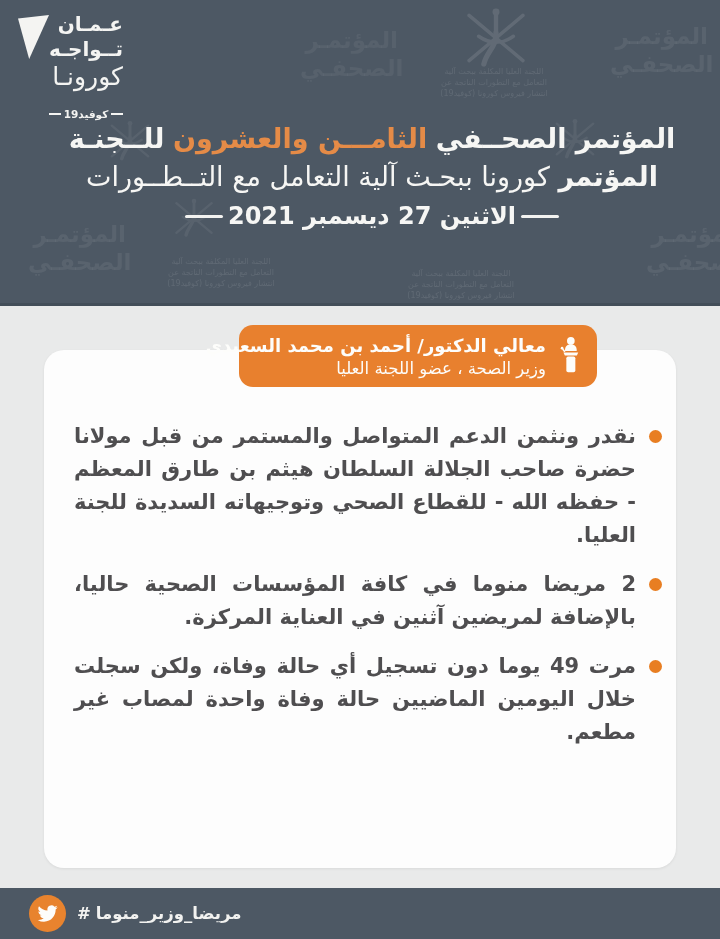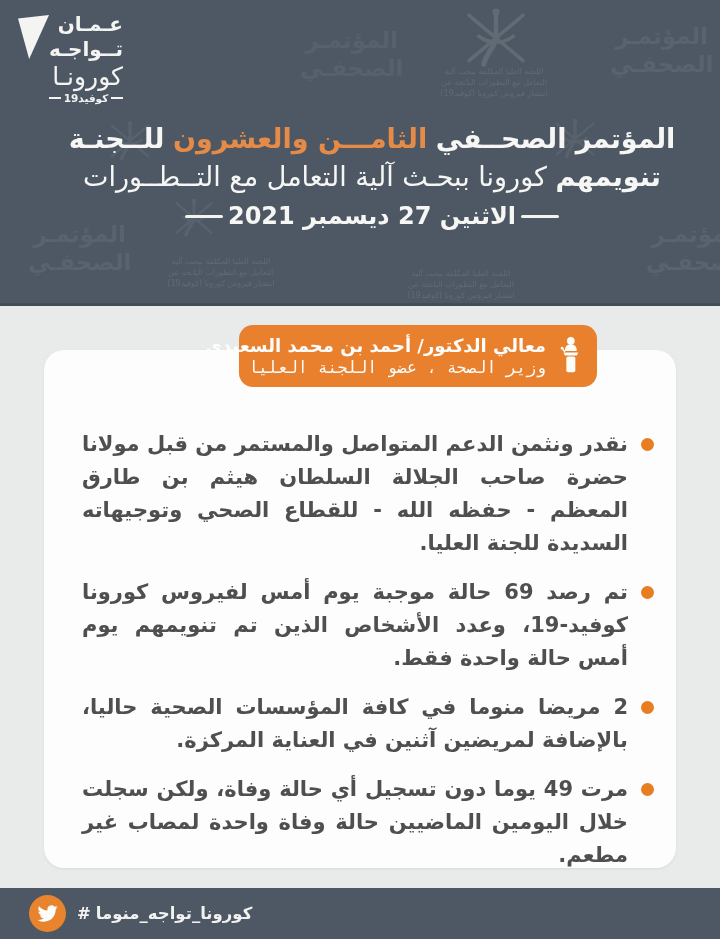--- a/index.html
+++ b/index.html
@@ -27,21 +27,21 @@
   
   .logo { position:absolute; top:12px; left:18px; display:flex; gap:0; }
   .logo-tri {
     width:31px; height:44px; background:#F4F4F2; margin-top:3px;
     clip-path:polygon(0 8%, 100% 0, 36% 100%);
   }
   .logo-text { color:#F4F4F2; direction:rtl; text-align:right; width:74px; }
   .logo-l12 { font-size:20px; font-weight:bold; line-height:25px; }
   .logo-l3  { font-size:25px; font-weight:normal; line-height:29px; }
   .logo-sub {
-    margin-top:0; display:flex; direction:rtl; align-items:center; gap:3px;
+    margin-top:16px; display:flex; direction:rtl; align-items:center; gap:3px;
     font-size:10.5px; font-weight:bold; line-height:14px; justify-content:flex-start;
   }
   .logo-sub::before, .logo-sub::after { content:""; width:13px; height:2px; background:#F4F4F2; }
 
   
   .title { position:absolute; top:120px; left:12px; width:720px; text-align:center; direction:rtl; color:#F6F6F4; }
   .t-line { font-size:27px; line-height:38px; white-space:nowrap; }
   .t-bold { font-weight:bold; }
   .t-reg  { font-weight:normal; }
   .t-orange { color:#E58B47; font-weight:bold; }
@@ -53,28 +53,28 @@
   .badge {
     position:absolute; left:239px; top:325px; width:358px; height:62px;
     background:#E8802E; border-radius:14px; z-index:3;
     display:flex; direction:rtl; align-items:center; gap:10px;
     padding:0 14px; box-sizing:border-box; color:#FDFDFB;
   }
   .badge-icon { flex:0 0 auto; width:27px; height:42px; }
   .badge-icon svg { display:block; width:100%; height:100%; }
   .badge-text { flex:1; text-align:right; }
   .badge-name { font-size:18px; font-weight:bold; line-height:25px; white-space:nowrap; }
-  .badge-role { font-size:16.5px; line-height:22px; white-space:nowrap;font-family:Liberation Mono, monospace; }
+  .badge-role { font-size:16.5px; line-height:22px; white-space:nowrap; }
 
   .card {
     position:absolute; left:44px; top:350px; width:632px; height:518px;
     background:#FDFDFD; border-radius:20px; box-shadow:0 1px 3px rgba(0,0,0,0.07);
     box-sizing:border-box; padding:70px 14px 6px 30px; overflow:hidden;
   }
-  .bullets { list-style:none; margin:8px; padding:0; direction:rtl; }
+  .bullets { list-style:none; margin:0; padding:0; direction:rtl; }
   .bullet {
     position:relative; padding-right:26px; margin-bottom:16px;
     color:#4F4E50; font-size:21px; font-weight:bold; line-height:33px;
     text-align:justify;
   }
   .dot {
     position:absolute; right:0; top:10px; width:13px; height:13px;
     border-radius:50%; background:#E87E22;
   }
 
@@ -164,21 +164,21 @@
       </div>
     </div>
 
     <div class="title" dir="rtl">
       <div class="t-line">
         <span class="t-bold">المؤتمر الصحــفي</span>
         <span class="t-orange">الثامـــن والعشرون</span>
         <span class="t-bold">للــجنـة</span>
       </div>
       <div class="t-line">
-        <span class="t-bold">تنويمهم</span>
+        <span class="t-bold">المؤتمر</span>
         <span class="t-reg">كورونا ببحـث آلية التعامل مع التــطــورات</span>
       </div>
       <div class="date-row">
         <span class="dash"></span>
         <span class="date-text">الاثنين 27 ديسمبر 2021</span>
         <span class="dash"></span>
       </div>
     </div>
   </div>
 
@@ -200,42 +200,38 @@
   </div>
 
   <div class="card">
     <ul class="bullets">
       <li class="bullet">
         <span class="dot"></span>
         <span>نقدر ونثمن الدعم المتواصل والمستمر من قبل مولانا حضرة صاحب الجلالة السلطان هيثم بن طارق المعظم - حفظه الله - للقطاع الصحي وتوجيهاته السديدة للجنة العليا.</span>
       </li>
       <li class="bullet">
         <span class="dot"></span>
-        <span>تم رصد  69 حالة موجبة يوم أمس لفيروس كورونا كوفيد-19،  وعدد الأشخاص الذين تم تنويمهم يوم أمس حالة واحدة فقط.</span>
-      </li>
-      <li class="bullet">
-        <span class="dot"></span>
         <span>2 مريضا منوما في كافة المؤسسات الصحية حاليا، بالإضافة لمريضين آثنين في العناية المركزة.</span>
       </li>
       <li class="bullet">
         <span class="dot"></span>
         <span>مرت 49 يوما دون تسجيل أي حالة وفاة، ولكن سجلت خلال اليومين الماضيين حالة وفاة واحدة لمصاب غير مطعم.</span>
       </li>
     </ul>
   </div>
 
   <div class="footer">
     <div class="tw">
       <svg viewBox="0 0 24 24" fill="#FDFDFB">
         <path d="M23.6 4.9c-.9.4-1.8.7-2.7.8 1-.6 1.7-1.5 2.1-2.6-.9.5-1.9.9-3 1.1a4.7 4.7 0 0 0-8 4.3A13.3 13.3 0 0 1 2.3 3.6a4.7 4.7 0 0 0 1.4 6.3c-.8 0-1.5-.2-2.1-.6v.1c0 2.3 1.6 4.2 3.8 4.6-.7.2-1.4.2-2.1.1a4.7 4.7 0 0 0 4.4 3.3A9.4 9.4 0 0 1 .8 19.3a13.3 13.3 0 0 0 7.2 2.1c8.6 0 13.3-7.1 13.3-13.3v-.6c.9-.7 1.7-1.5 2.3-2.6z"></path>
       </svg>
     </div>
     <div class="hashtag">
       <span class="hs">#</span>
         <bdi>منوما</bdi>
         <span>_</span>
-        <bdi>تواجه</bdi>
+        <bdi>وزير</bdi>
         <span>_</span>
-        <bdi>كورونا</bdi>
+        <bdi>مريضا</bdi>
     </div>
   </div>
 
 </div>
 
 </body></html>

